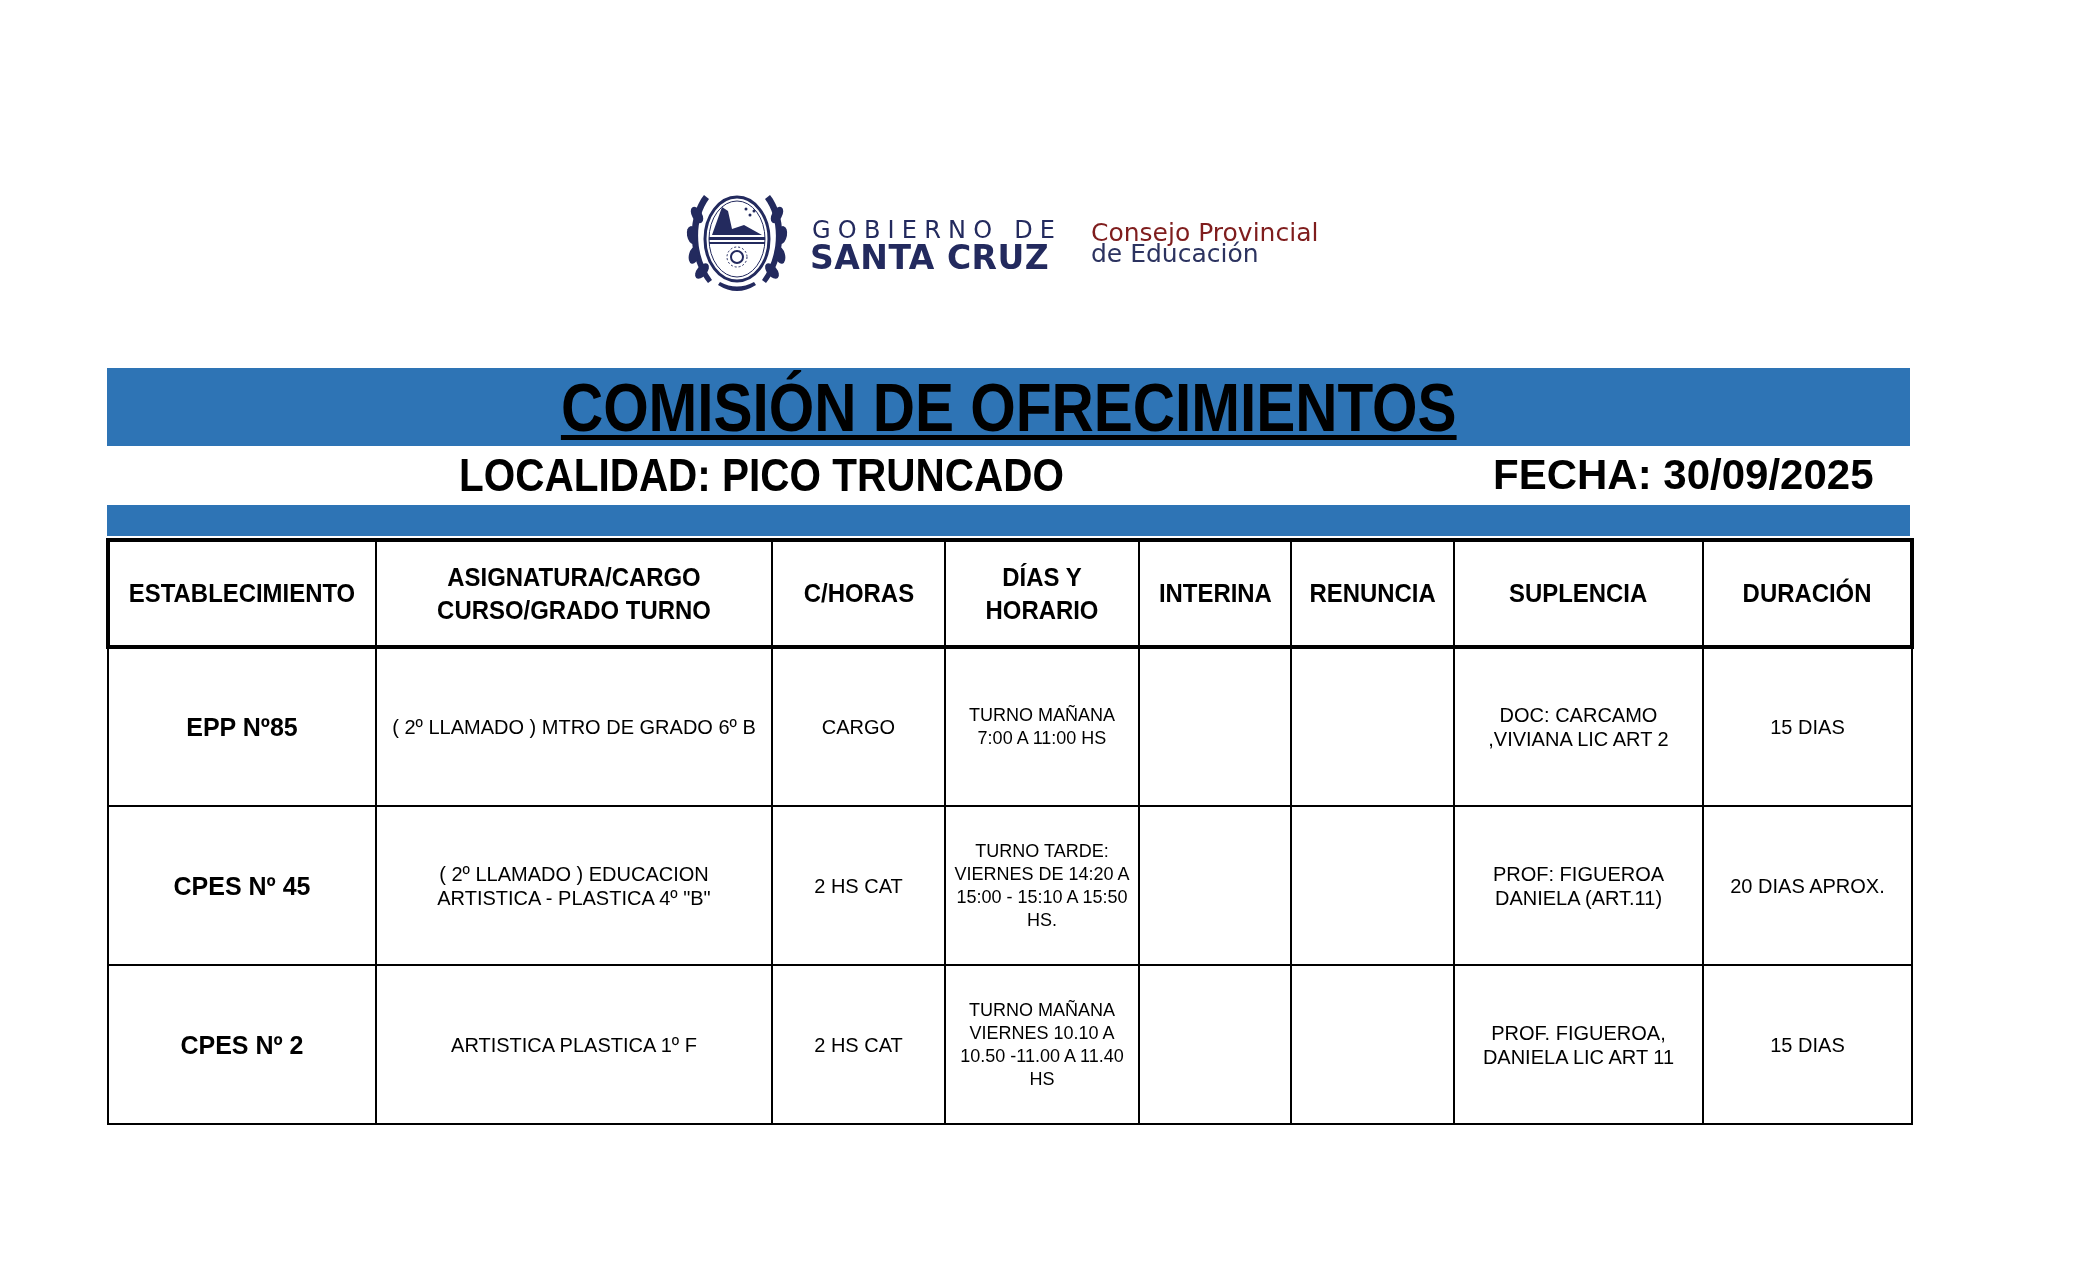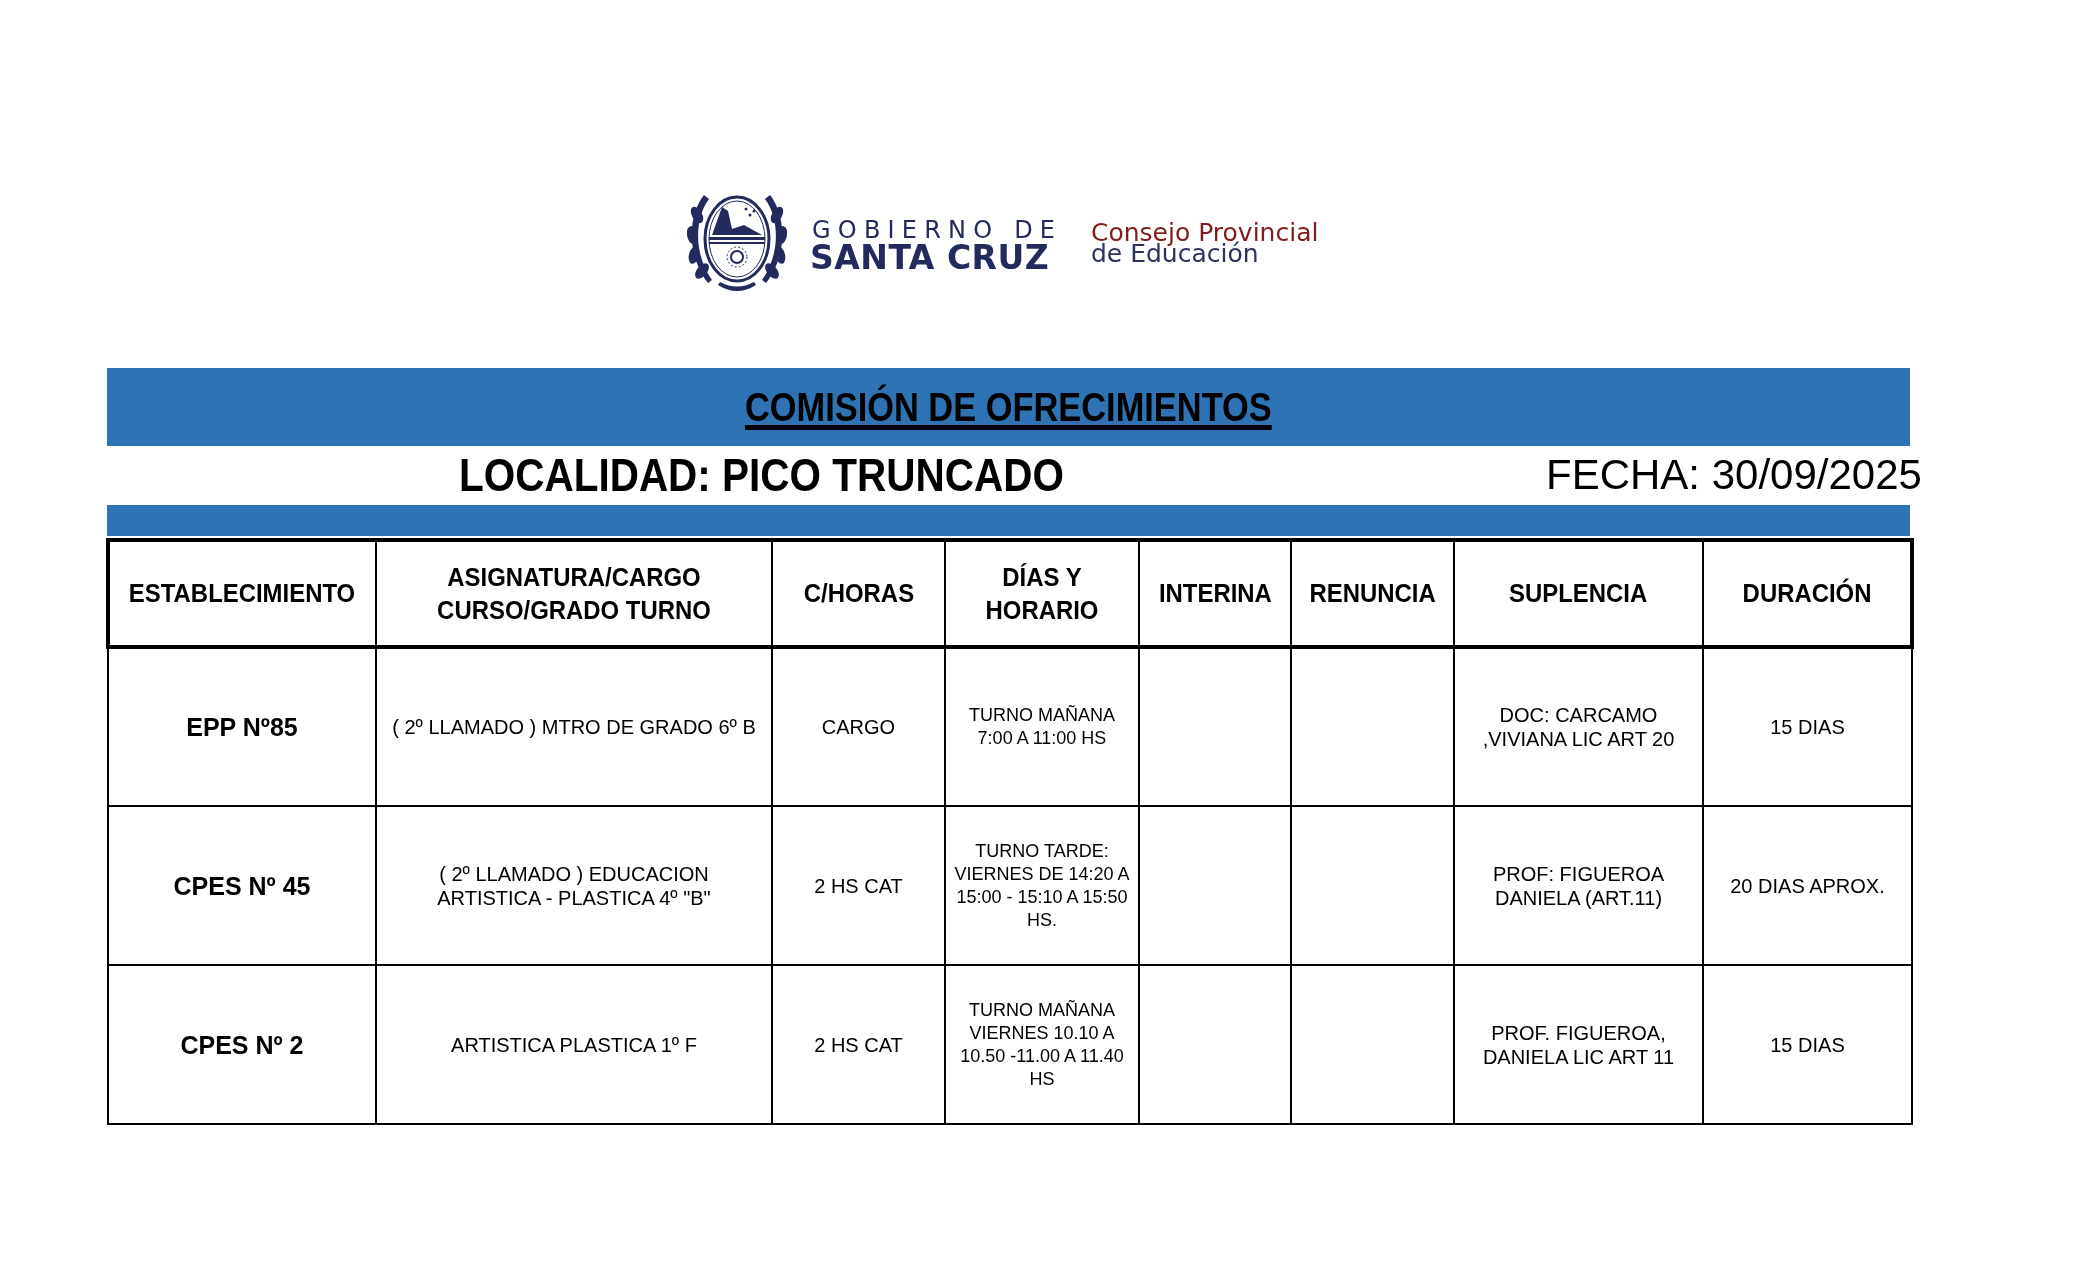--- a/index.html
+++ b/index.html
@@ -8,24 +8,24 @@
   
   #emblem { left:684px; top:185px; width:106px; height:112px; }
   .gob-line1 { left:812px; top:216px; font-size:24px; letter-spacing:7.2px; color:#232a5e; font-family:"DejaVu Sans", sans-serif; font-weight:normal; white-space:nowrap; }
   .gob-line2 { left:810px; top:238px; font-size:33px; font-weight:bold; color:#232a5e; font-family:"DejaVu Sans", sans-serif; white-space:nowrap; letter-spacing:0.5px; }
   .cpe-line1 { left:1091px; top:218px; font-size:25px; color:#7f1d1d; font-family:"DejaVu Sans", sans-serif; white-space:nowrap; }
   .cpe-line2 { left:1091px; top:239px; font-size:25px; color:#2c3360; font-family:"DejaVu Sans", sans-serif; white-space:nowrap; }
 
   .band { background:#2E74B5; left:107px; width:1803px; }
   #band1 { top:368px; height:78px; }
   #band2 { top:505px; height:31px; }
-  #title { left:107px; width:1803px; top:378px; text-align:center; font-size:40px; font-weight:bold; line-height:58px; }
+  #title { left:107px; width:1803px; top:378px; text-align:center; font-size:68px; font-weight:bold; line-height:58px; }
   #title span { display:inline-block; transform:scaleX(0.86); text-decoration:underline; text-decoration-thickness:5px; text-underline-offset:4px; }
   #localidad { left:459px; top:449px; font-size:46px; font-weight:bold; line-height:52px; white-space:nowrap; transform-origin:left top; transform:scaleX(0.88); }
-  #fecha { left:1546px; top:449px; font-size:42px; font-weight:normal; line-height:52px; white-space:nowrap; }
+  #fecha { left:1493px; top:449px; font-size:42px; font-weight:bold; line-height:52px; white-space:nowrap; }
 
   table#ofertas { position:absolute; left:106px; top:538px; border-collapse:collapse; table-layout:fixed; width:1804px; }
   #ofertas td, #ofertas th { border:2px solid #000; text-align:center; vertical-align:middle; padding:0 2px; overflow:hidden; }
   #ofertas thead tr { height:107px; }
   #ofertas thead th { font-size:26px; font-weight:bold; line-height:33px; border-top:4px solid #000; border-bottom:4px solid #000; }
   #ofertas thead th:first-child { border-left:4px solid #000; }
   #ofertas thead th:last-child { border-right:4px solid #000; }
   #ofertas tbody tr { height:159px; }
   #ofertas tbody td { font-size:20px; line-height:24px; }
   #ofertas tbody td.estab { font-size:25px; font-weight:bold; }
@@ -101,21 +101,21 @@
     </tr>
   </thead>
   <tbody>
     <tr>
       <td class="estab">EPP Nº85</td>
       <td>( 2º LLAMADO ) MTRO DE GRADO 6º B</td>
       <td>CARGO</td>
       <td class="dias" style="padding:0 22px;">TURNO MAÑANA 7:00 A 11:00 HS</td>
       <td></td>
       <td></td>
-      <td style="padding:0 18px;">DOC: CARCAMO ,VIVIANA LIC ART 20</td>
+      <td style="padding:0 18px;">DOC: CARCAMO ,VIVIANA LIC ART 2</td>
       <td>15 DIAS</td>
     </tr>
     <tr>
       <td class="estab">CPES Nº 45</td>
       <td style="padding:0 40px;">( 2º LLAMADO ) EDUCACION ARTISTICA -  PLASTICA 4º "B"</td>
       <td>2 HS CAT</td>
       <td class="dias">TURNO TARDE: VIERNES DE 14:20 A 15:00 - 15:10 A 15:50 HS.</td>
       <td></td>
       <td></td>
       <td style="padding:0 30px;border-radius:28px;">PROF: FIGUEROA DANIELA (ART.11)</td>

